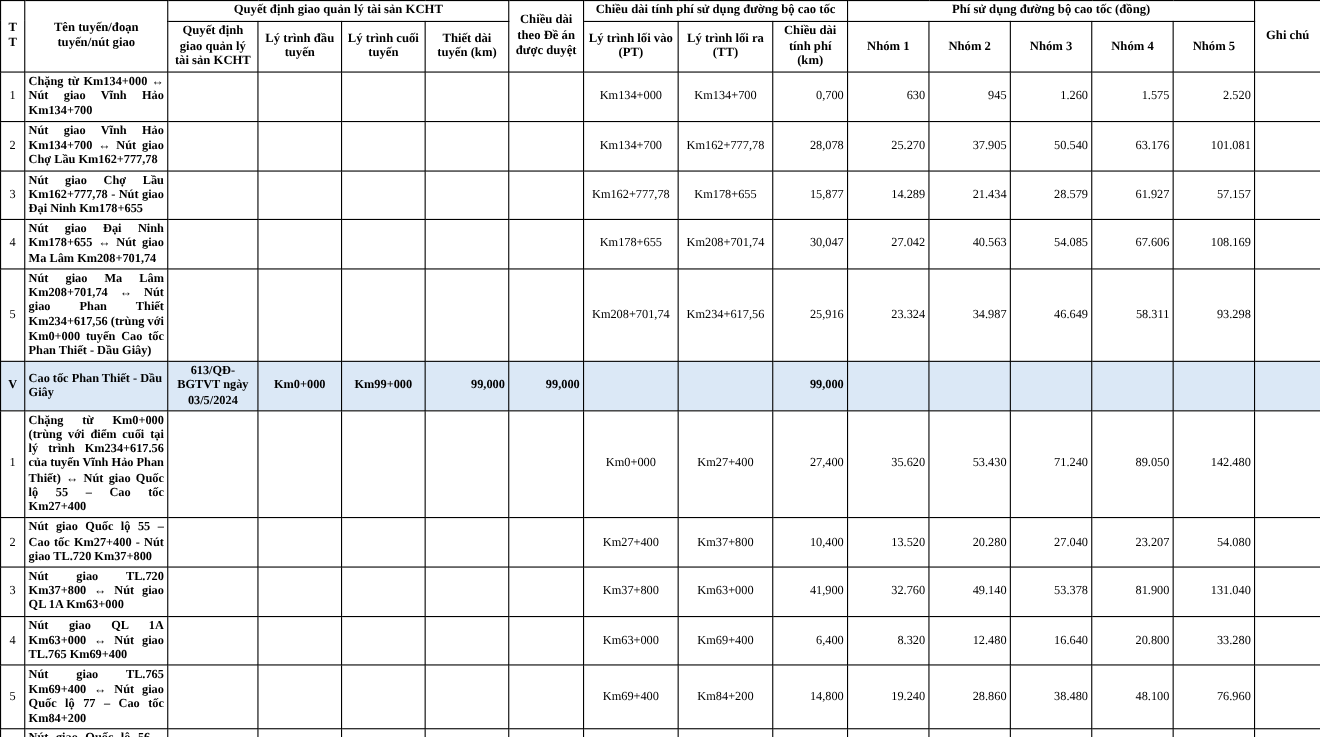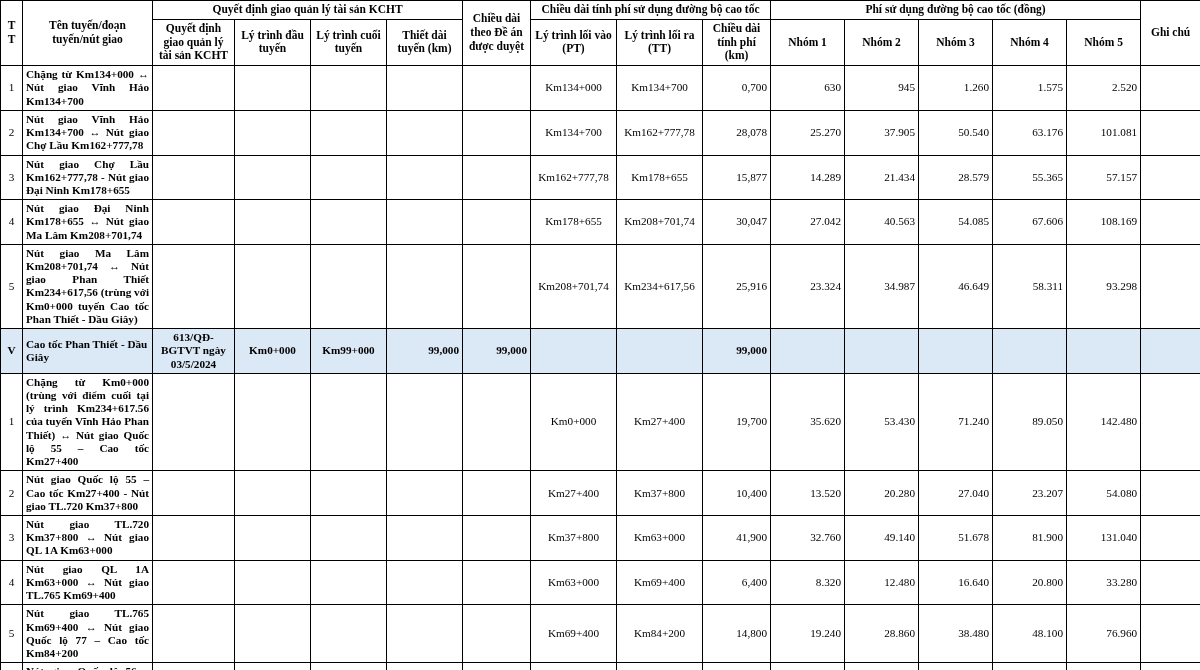--- a/index.html
+++ b/index.html
@@ -160,21 +160,21 @@
         <td class="ctr"></td>
         <td class="ctr"></td>
         <td class="num"></td>
         <td class="num"></td>
         <td class="ctr">Km162+777,78</td>
         <td class="ctr">Km178+655</td>
         <td class="num">15,877</td>
         <td class="num">14.289</td>
         <td class="num">21.434</td>
         <td class="num">28.579</td>
-        <td class="num">55.365</td>
+        <td class="num">61.927</td>
         <td class="num">57.157</td>
         <td class="ctr"></td>
       </tr>
       <tr>
         <td class="idx">4</td>
         <td class="name">Nút giao Đại Ninh Km178+655 ↔ Nút giao Ma Lâm Km208+701,74</td>
         <td class="ctr"></td>
         <td class="ctr"></td>
         <td class="ctr"></td>
         <td class="num"></td>
@@ -228,21 +228,21 @@
       <tr>
         <td class="idx">1</td>
         <td class="name">Chặng từ Km0+000 (trùng với điểm cuối tại lý trình Km234+617.56 của tuyến Vĩnh Hảo Phan Thiết) ↔ Nút giao Quốc lộ 55 – Cao tốc Km27+400</td>
         <td class="ctr"></td>
         <td class="ctr"></td>
         <td class="ctr"></td>
         <td class="num"></td>
         <td class="num"></td>
         <td class="ctr">Km0+000</td>
         <td class="ctr">Km27+400</td>
-        <td class="num">19,700</td>
+        <td class="num">27,400</td>
         <td class="num">35.620</td>
         <td class="num">53.430</td>
         <td class="num">71.240</td>
         <td class="num">89.050</td>
         <td class="num">142.480</td>
         <td class="ctr"></td>
       </tr>
       <tr>
         <td class="idx">2</td>
         <td class="name">Nút giao Quốc lộ 55 – Cao tốc Km27+400 - Nút giao TL.720 Km37+800</td>
@@ -267,21 +267,21 @@
         <td class="ctr"></td>
         <td class="ctr"></td>
         <td class="ctr"></td>
         <td class="num"></td>
         <td class="num"></td>
         <td class="ctr">Km37+800</td>
         <td class="ctr">Km63+000</td>
         <td class="num">41,900</td>
         <td class="num">32.760</td>
         <td class="num">49.140</td>
-        <td class="num">51.678</td>
+        <td class="num">53.378</td>
         <td class="num">81.900</td>
         <td class="num">131.040</td>
         <td class="ctr"></td>
       </tr>
       <tr>
         <td class="idx">4</td>
         <td class="name">Nút giao QL 1A Km63+000 ↔ Nút giao TL.765 Km69+400</td>
         <td class="ctr"></td>
         <td class="ctr"></td>
         <td class="ctr"></td>

